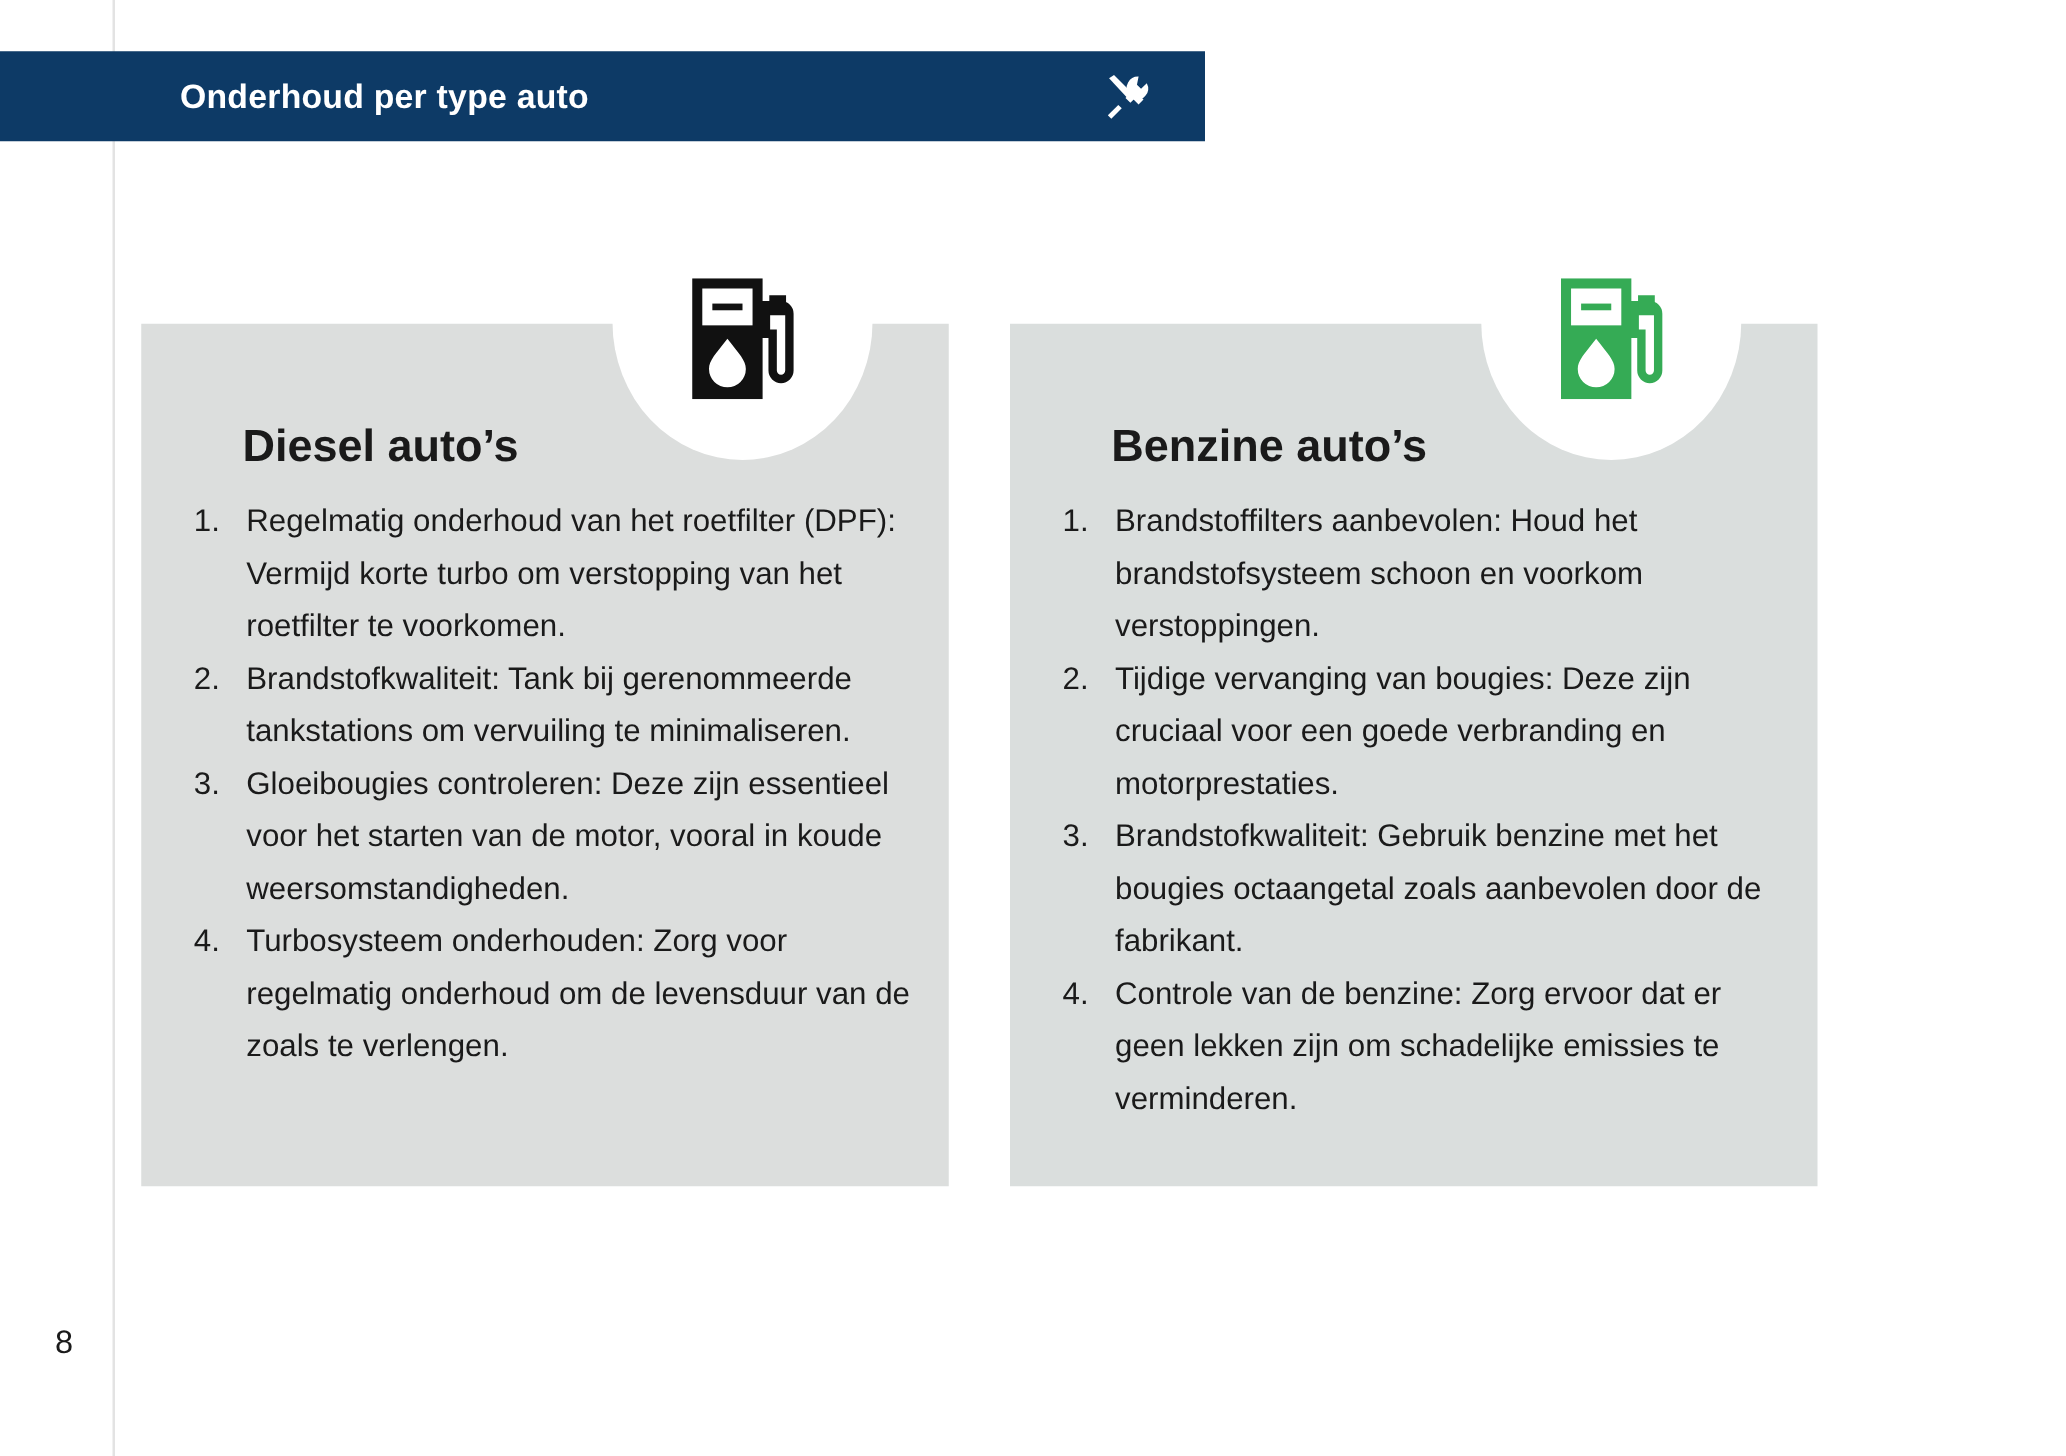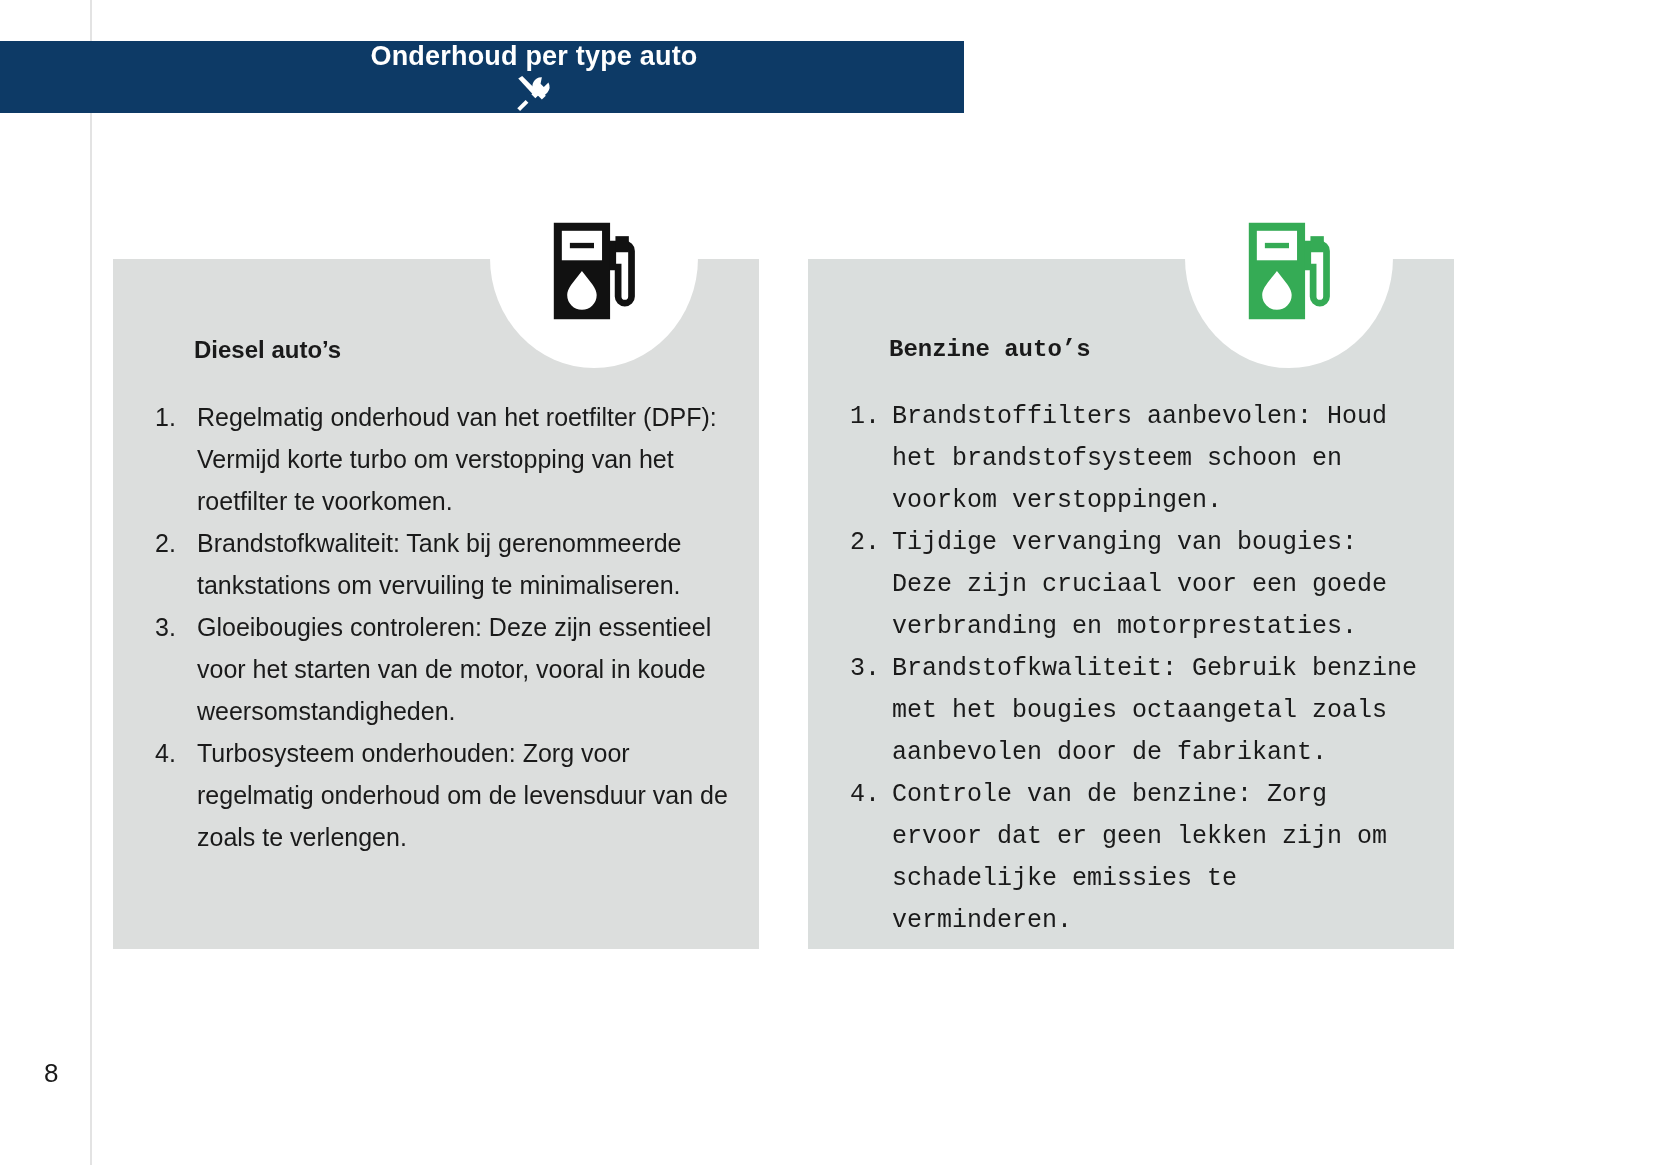--- a/index.html
+++ b/index.html
@@ -22,21 +22,20 @@
     top: 41px;
     width: 964px;
     height: 72px;
     background: #0d3a66;
     display: flex;
     align-items: center;
     justify-content: space-between;
     box-sizing: border-box;
     padding-left: 144px;
     padding-right: 40px;
-    flex-direction: column;
   }
   .header-title {
     color: #ffffff;
     font-size: 27px;
     font-weight: bold;
     letter-spacing: 0.2px;
     white-space: nowrap;
   }
   .header-icon {
     width: 42px;
@@ -56,21 +55,21 @@
 
   
   .card {
     position: absolute;
     top: 259px;
     width: 646px;
     height: 690px;
     background: #dcdedd;
   }
   .card.diesel { left: 113px; }
-  .card.benzine { left: 808px; background: #dadedd; font-family: Liberation Mono, monospace; }
+  .card.benzine { left: 808px; background: #dadedd; }
 
   .card-notch {
     position: absolute;
     top: -1px;
     width: 208px;
     height: 110px;
     background: #ffffff;
     border-bottom-left-radius: 104px 110px;
     border-bottom-right-radius: 104px 110px;
   }
@@ -82,21 +81,21 @@
     width: 134px;
     height: 134px;
   }
   .card.diesel .card-icon { left: 414px; top: -55px; }
   .card.benzine .card-icon { left: 414px; top: -55px; }
 
   .card-title {
     position: absolute;
     left: 81px;
     top: 77px;
-    font-size: 24px;
+    font-size: 36px;
     font-weight: bold;
     color: #1a1a1a;
   }
 
   .card-list {
     position: absolute;
     left: 28px;
     top: 137px;
     right: 22px;
     margin: 0;

